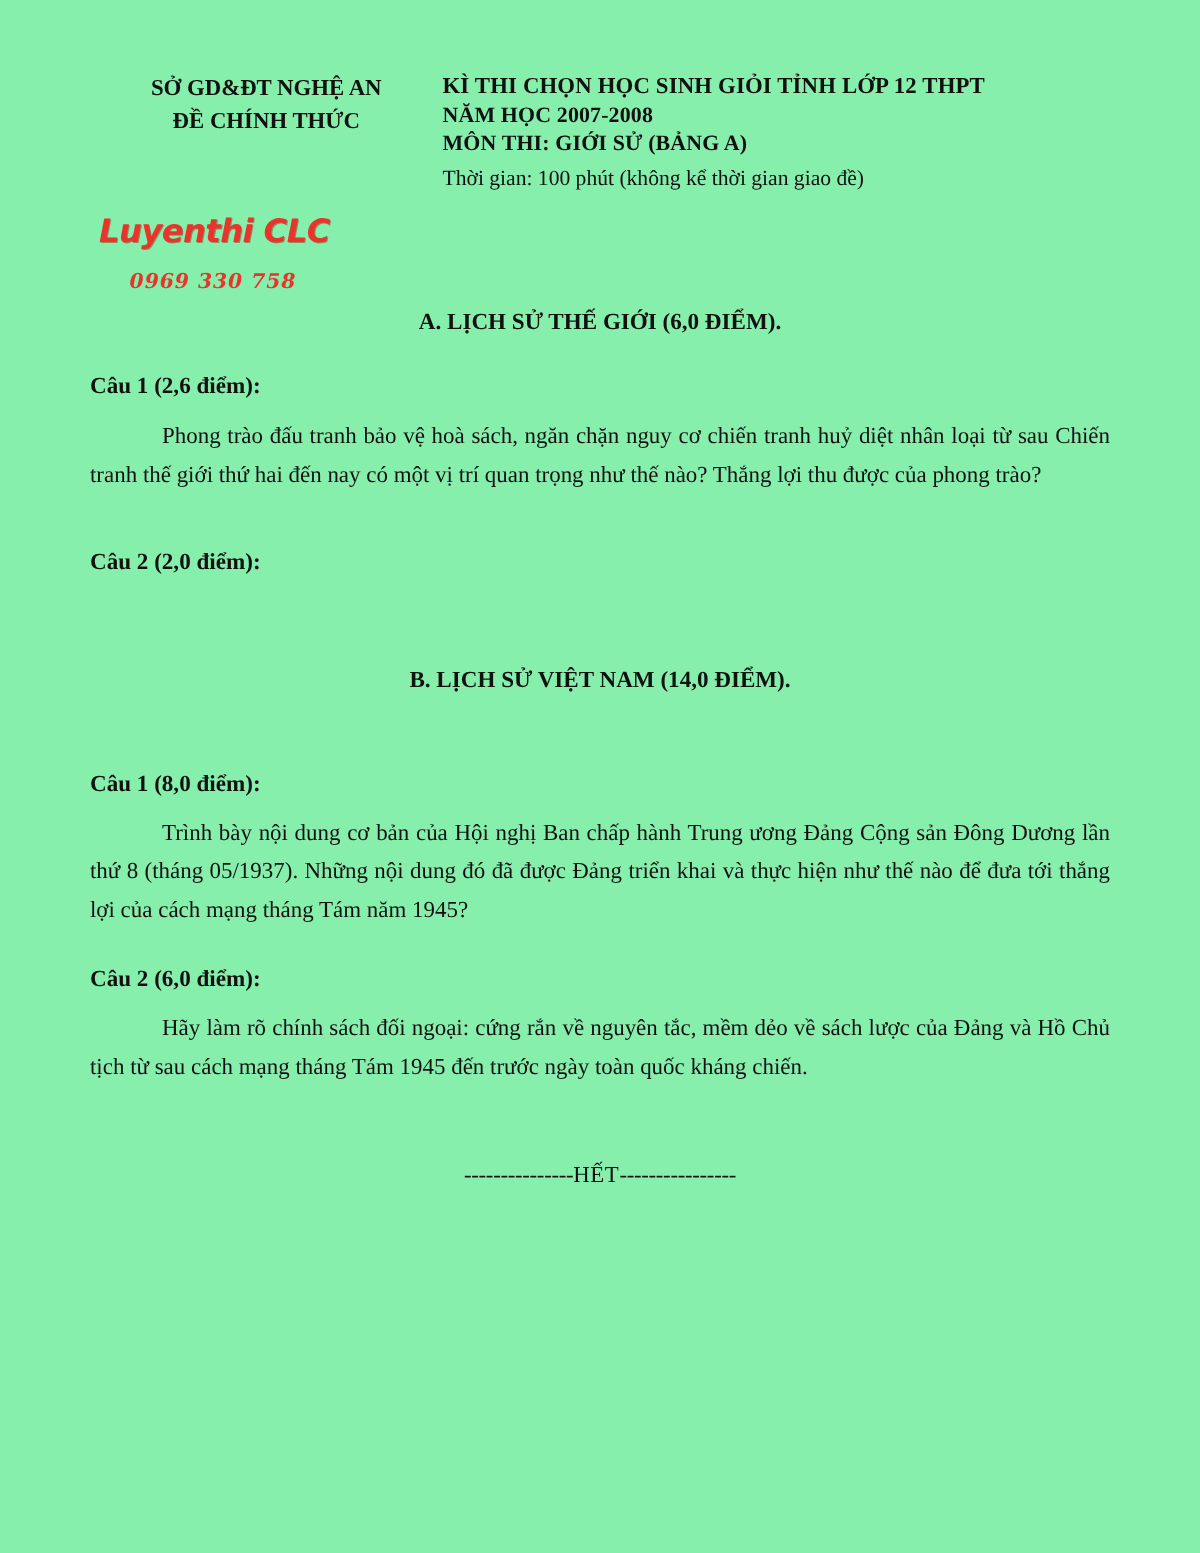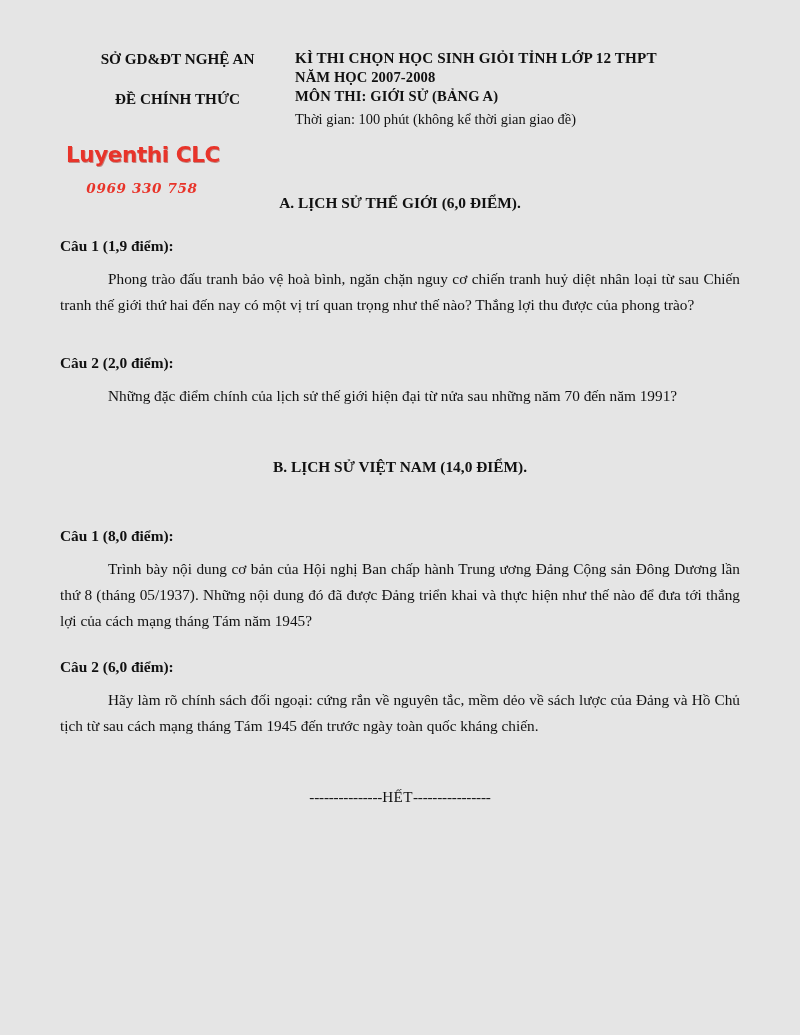--- a/index.html
+++ b/index.html
@@ -6,21 +6,21 @@
   html, body {
     margin: 0;
     padding: 0;
     background: #ffffff;
   }
   .page {
     position: relative;
     width: 800px;
     height: 1035px;
     margin: 0 auto;
-    background: #e5e5e5;
+    background: #86efac;
     font-family: "Liberation Serif", "DejaVu Serif", serif;
     color: #111111;
     box-sizing: border-box;
     overflow: hidden;
   }
 
   
   .header {
     position: absolute;
     left: 0;
@@ -56,21 +56,21 @@
   .hdr-office {
     font-weight: bold;
     font-size: 15.2px;
     line-height: 19.5px;
     white-space: nowrap;
   }
   .hdr-official {
     font-weight: bold;
     font-size: 15.2px;
     line-height: 19.5px;
-    margin-top: 20px;
+    margin-top: 2px;
     white-space: nowrap;
   }
   .hdr-time {
     font-size: 14.4px;
     line-height: 20px;
     margin-top: 2px;
     font-weight: normal;
   }
 
   
@@ -80,20 +80,21 @@
     top: 144px;
     width: 152px;
     text-align: center;
     line-height: 1;
     -webkit-user-select: none;
     user-select: none;
   }
   .logo-name {
     font-family: "DejaVu Sans", "Liberation Sans", sans-serif;
     font-weight: bold;
+    font-style: italic;
     font-size: 21.5px;
     letter-spacing: -0.4px;
     color: #e8342a;
     text-shadow: 0.7px 0.7px 0 rgba(150, 20, 12, 0.45);
     white-space: nowrap;
   }
   .logo-phone {
     font-family: "DejaVu Serif", "Liberation Serif", serif;
     font-weight: bold;
     font-style: italic;
@@ -101,21 +102,21 @@
     letter-spacing: 0.6px;
     color: #e8342a;
     margin-top: 16px;
     white-space: nowrap;
   }
 
   
   .content {
     position: absolute;
     left: 60px;
-    top: 192px;
+    top: 204px;
     width: 680px;
   }
   .section-title {
     text-align: center;
     font-weight: bold;
     font-size: 15.4px;
     line-height: 21px;
   }
   .q-label {
     font-weight: bold;
@@ -176,29 +177,28 @@
   <div class="logo">
     <div class="logo-name">Luyenthi CLC</div>
     <div class="logo-phone">0969 330 758</div>
   </div>
 
   <div class="content">
 
     <div class="section-title">A. LỊCH SỬ THẾ GIỚI (6,0 ĐIỂM).</div>
     <div class="spacer-md"></div>
 
-    <div class="q-label">Câu 1 (1,9 điểm):</div>
-    <div class="spacer-sm"></div>
-    <p class="q-body">Phong trào đấu tranh bảo vệ hoà bình, ngăn chặn nguy cơ chiến tranh huỷ diệt nhân loại từ sau Chiến tranh thế giới thứ hai đến nay có một vị trí quan trọng như thế nào? Thắng lợi thu được của phong trào?</p>
+    <div class="q-label">Câu 1 (2,6 điểm):</div>
+    <div class="spacer-sm"></div>
+    <p class="q-body">Phong trào đấu tranh bảo vệ hoà sách, ngăn chặn nguy cơ chiến tranh huỷ diệt nhân loại từ sau Chiến tranh thế giới thứ hai đến nay có một vị trí quan trọng như thế nào? Thắng lợi thu được của phong trào?</p>
 
     <div class="spacer-lg"></div>
 
     <div class="q-label">Câu 2 (2,0 điểm):</div>
     <div class="spacer-sm"></div>
-    <p class="q-body tight">Những đặc điểm chính của lịch sử thế giới hiện đại từ nửa sau những năm 70 đến năm 1991?</p>
 
     <div class="spacer-xl"></div>
 
     <div class="section-title">B. LỊCH SỬ VIỆT NAM (14,0 ĐIỂM).</div>
     <div class="spacer-xl"></div>
 
     <div class="q-label">Câu 1 (8,0 điểm):</div>
     <div class="spacer-sm"></div>
     <p class="q-body">Trình bày nội dung cơ bản của Hội nghị Ban chấp hành Trung ương Đảng Cộng sản Đông Dương lần thứ 8 (tháng 05/1937). Những nội dung đó đã được Đảng triển khai và thực hiện như thế nào để đưa tới thắng lợi của cách mạng tháng Tám năm 1945?</p>
 

